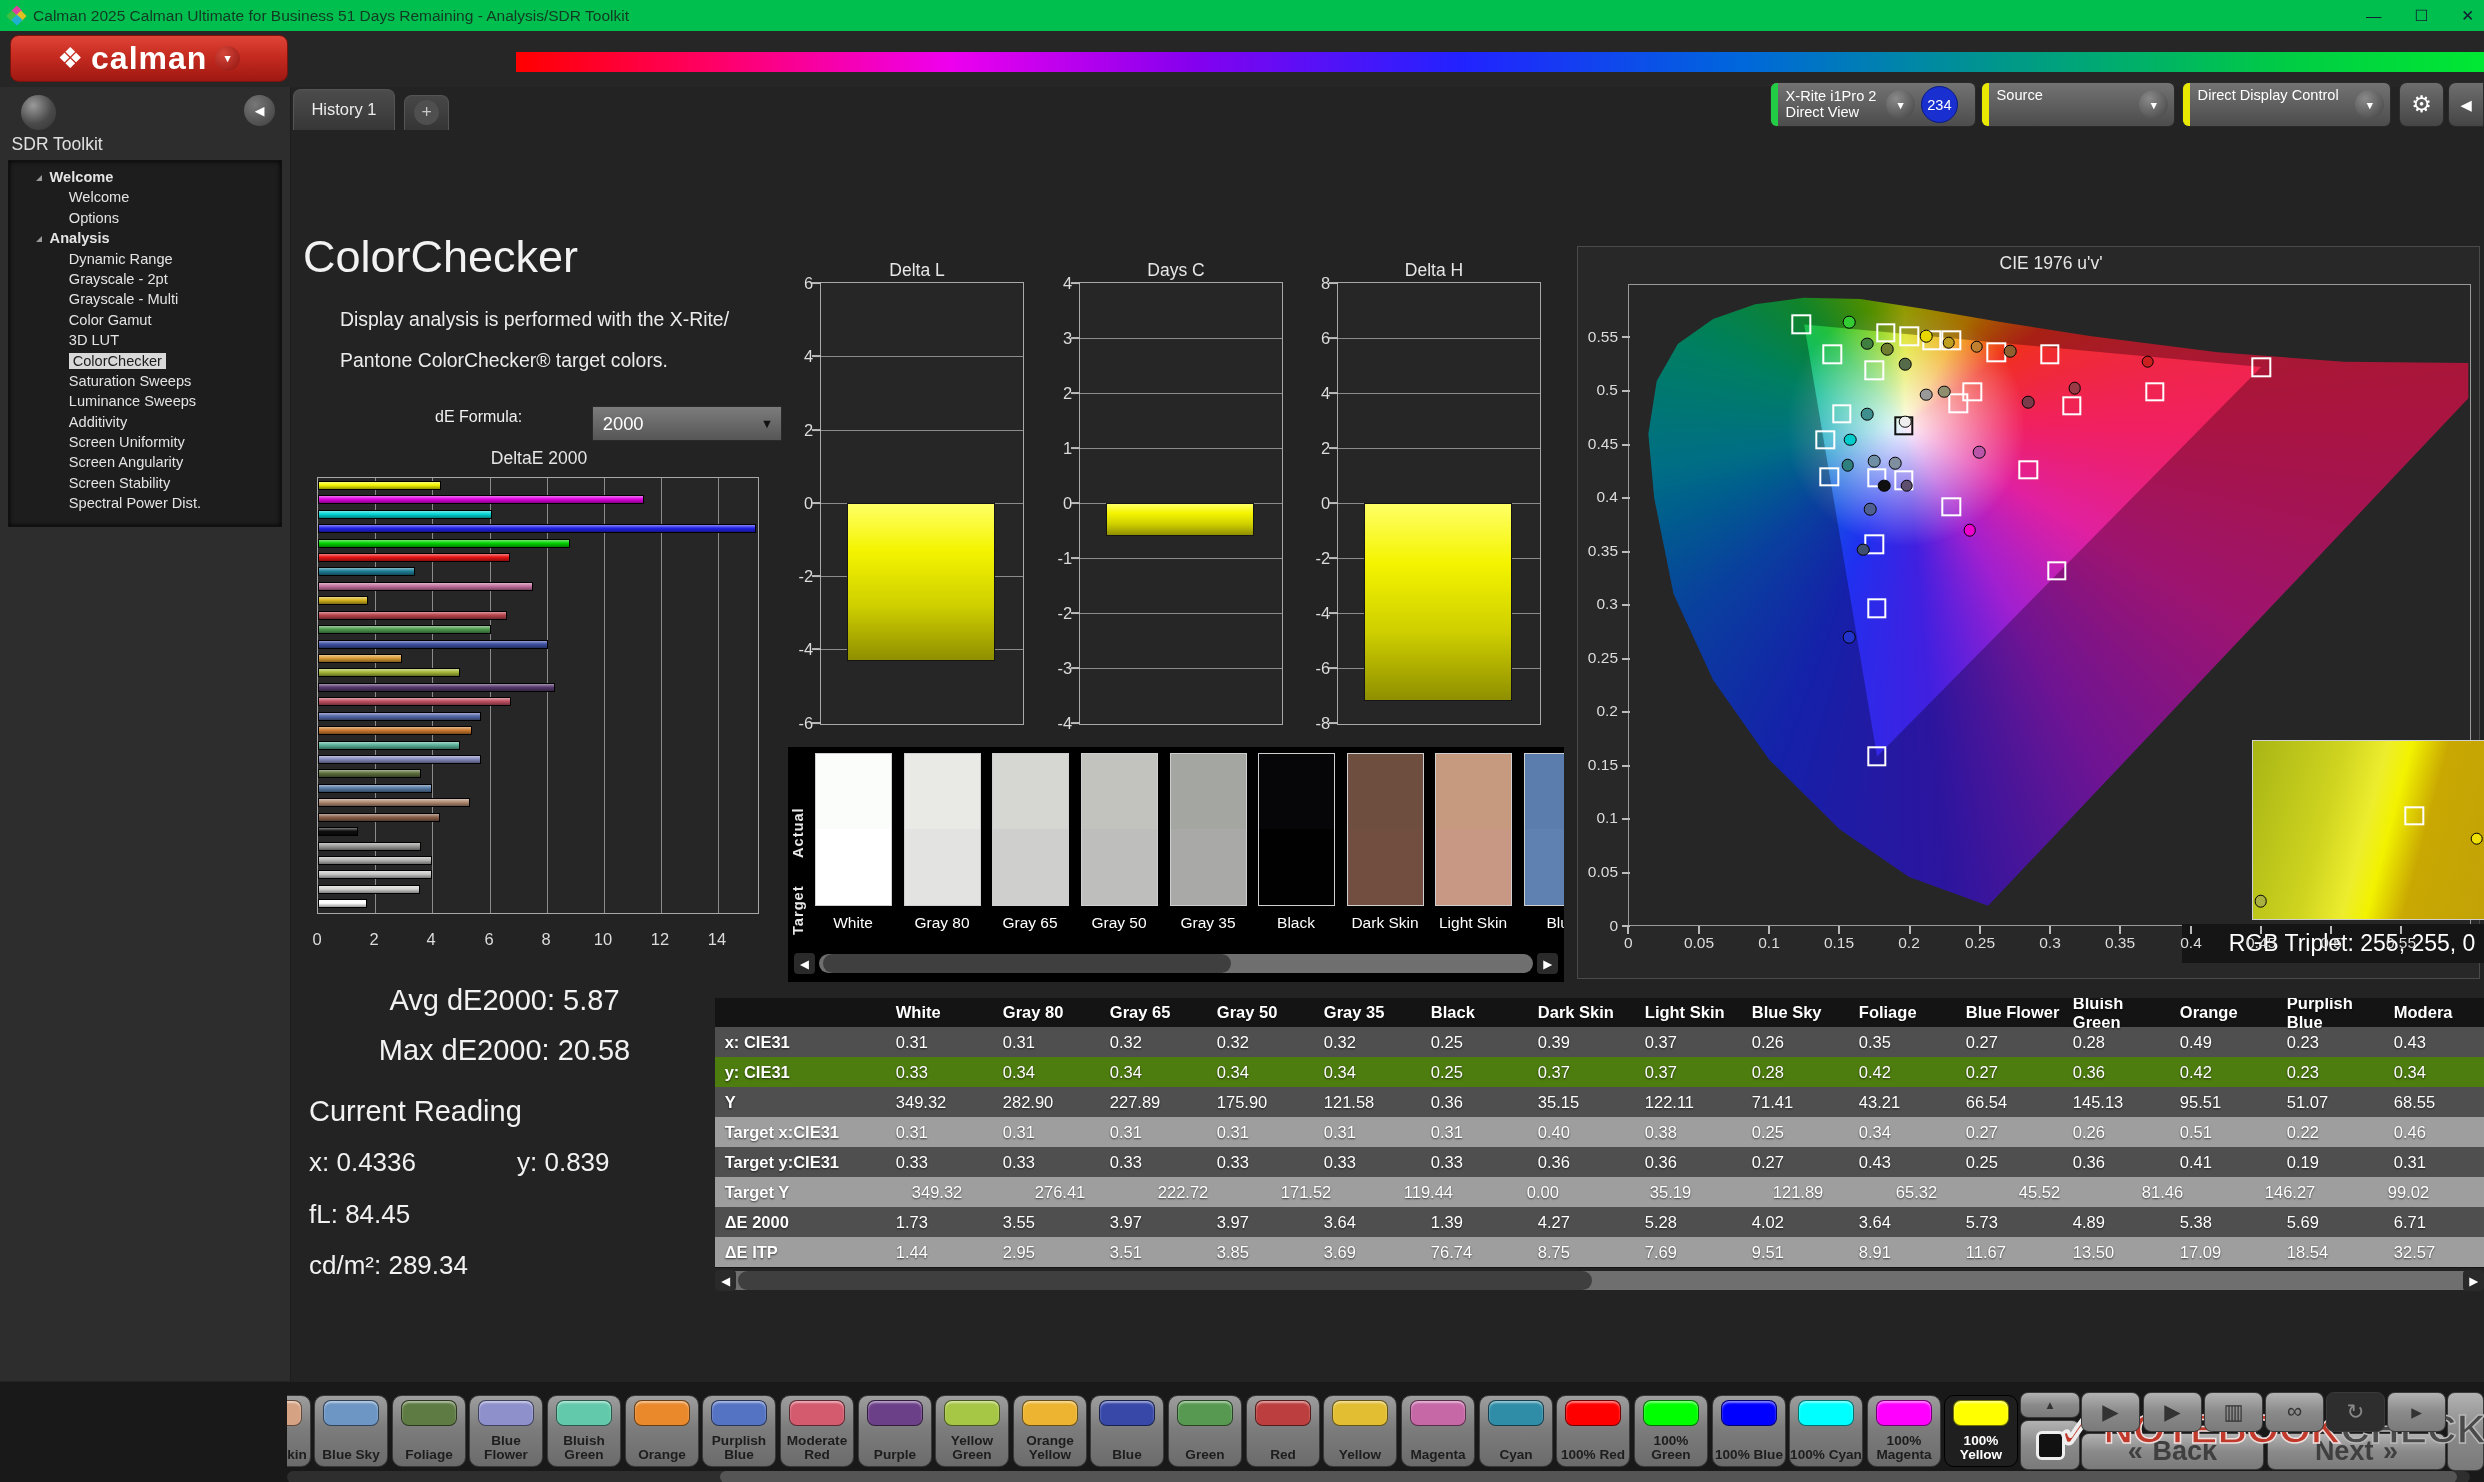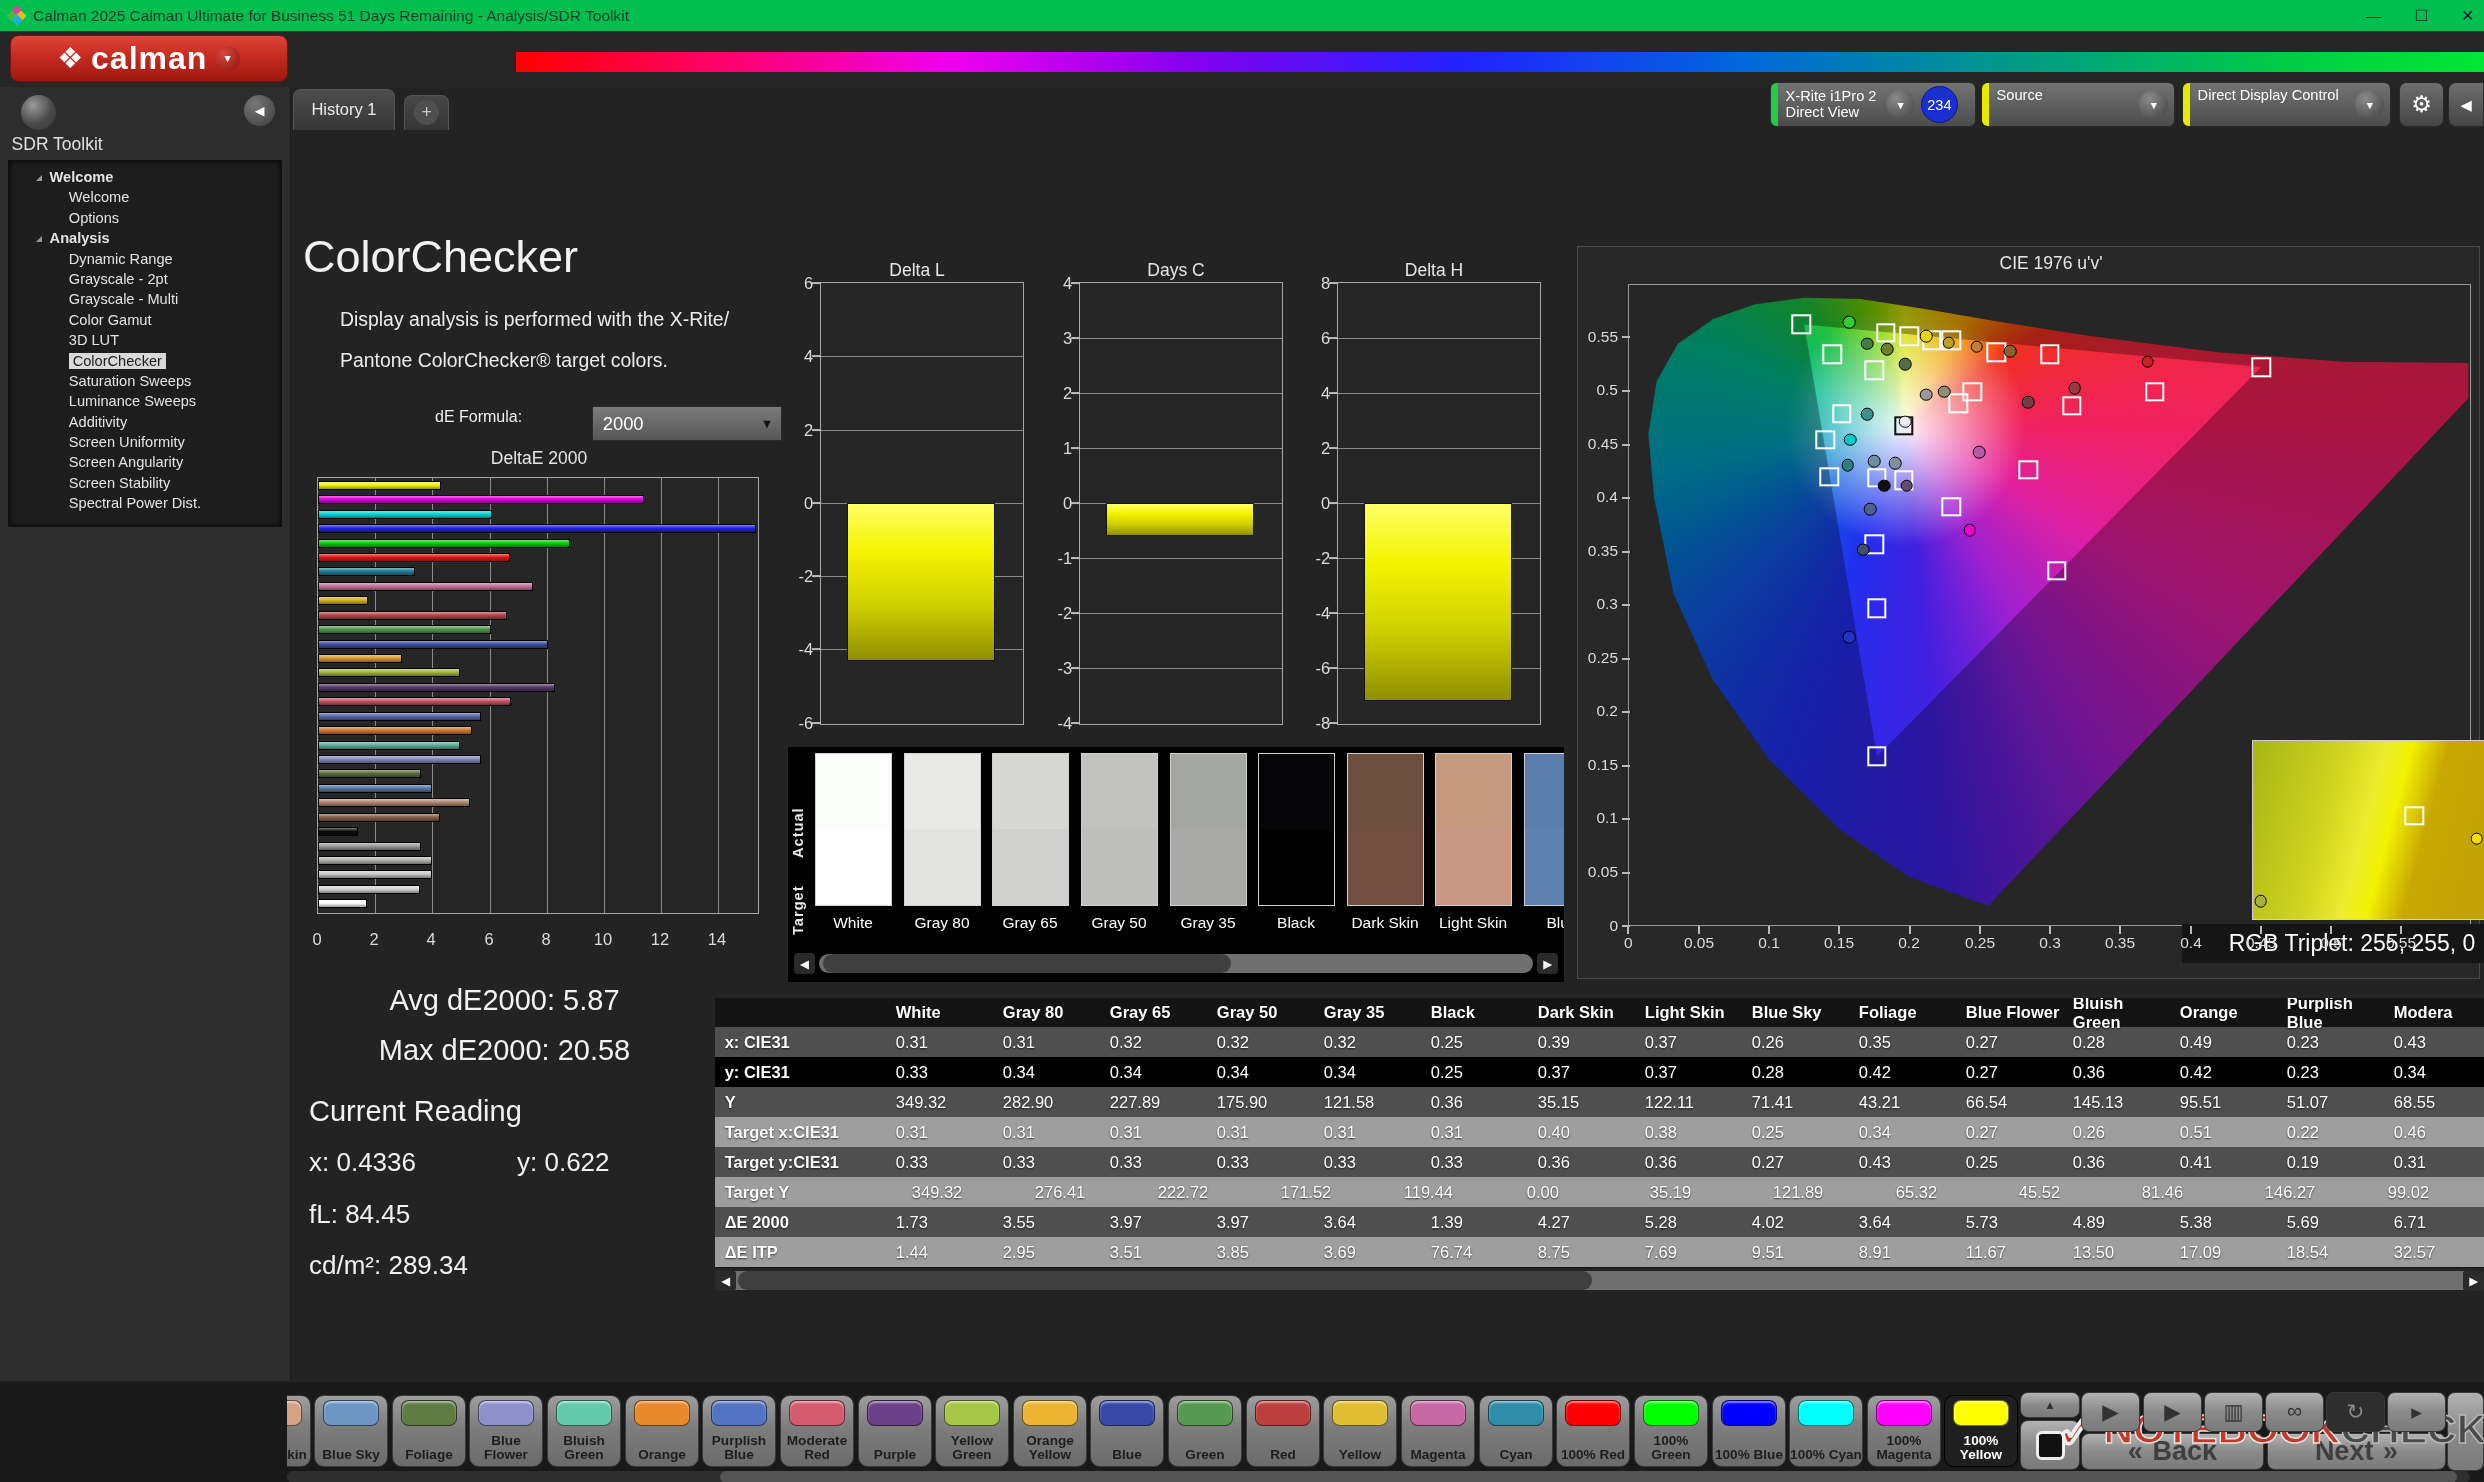--- a/index.html
+++ b/index.html
@@ -608,21 +608,21 @@
         <div class="abs" style="top: 679px; width: 1.9px; height: 7.8px; background: rgb(187, 187, 187); left: 752px;"></div>
         <div class="abs" style="top: 687px; width: 58px; text-align: center; color: rgb(220, 220, 220); font-size: 15.5px; left: 794px;">0.55</div>
         <div class="abs" style="top: 679px; width: 1.9px; height: 7.8px; background: rgb(187, 187, 187); left: 822px;"></div>
       </div>
   </div>
 
   <div class="stat" style="left:320px; top:984px; width:369px; text-align:center; font-size:29px;">Avg dE2000: 5.87</div>
   <div class="stat" style="left:320px; top:1034px; width:369px; text-align:center; font-size:29px;">Max dE2000: 20.58</div>
   <div class="stat" style="left:309px; top:1095px; font-size:29px;">Current Reading</div>
   <div class="stat" style="left:309px; top:1147px; font-size:26px;">x: 0.4336</div>
-  <div class="stat" style="left:517px; top:1147px; font-size:26px;">y: 0.622</div>
+  <div class="stat" style="left:517px; top:1147px; font-size:26px;">y: 0.839</div>
   <div class="stat" style="left:309px; top:1199px; font-size:26px;">fL: 84.45</div>
   <div class="stat" style="left:309px; top:1250px; font-size:26px;">cd/m²: 289.34</div>
 
   <div id="dtable" class="abs">
       <div class="trow thead">
         <div class="lc"></div>
         <div class="dc">White</div>
         <div class="dc">Gray 80</div>
         <div class="dc">Gray 65</div>
         <div class="dc">Gray 50</div>
@@ -649,21 +649,21 @@
         <div class="dc">0.39</div>
         <div class="dc">0.37</div>
         <div class="dc">0.26</div>
         <div class="dc">0.35</div>
         <div class="dc">0.27</div>
         <div class="dc">0.28</div>
         <div class="dc">0.49</div>
         <div class="dc">0.23</div>
         <div class="dc">0.43</div>
       </div>
-      <div class="trow" style="background: #000000;">
+      <div class="trow" style="background: #4d7c0f;">
         <div class="lc">y: CIE31</div>
         <div class="dc">0.33</div>
         <div class="dc">0.34</div>
         <div class="dc">0.34</div>
         <div class="dc">0.34</div>
         <div class="dc">0.34</div>
         <div class="dc">0.25</div>
         <div class="dc">0.37</div>
         <div class="dc">0.37</div>
         <div class="dc">0.28</div>

